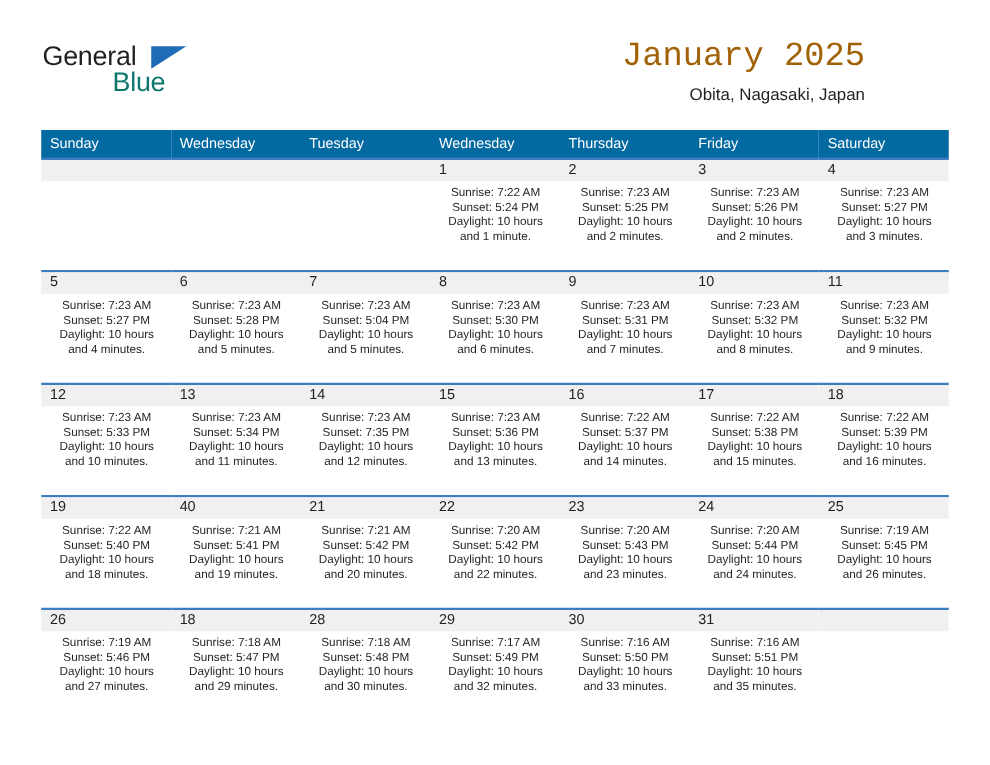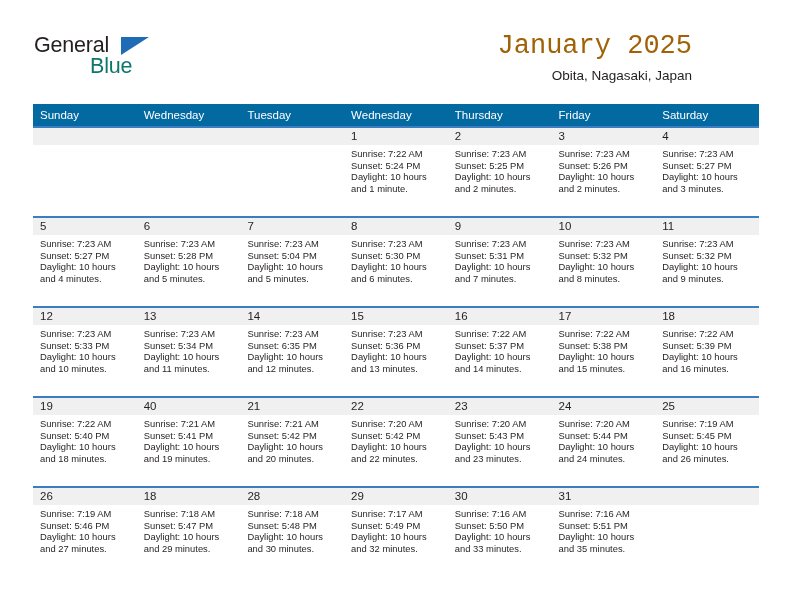--- a/index.html
+++ b/index.html
@@ -126,20 +126,21 @@
     color: #231f20;
   }
   .daycell.empty .daynum-band {
     background: #f0f0f0;
   }
   .info {
     padding: 3px 6px 0 7px;
     font-size: 9.4px;
     line-height: 11.6px;
     color: #231f20;
+    text-align: center;
   }
   .info div {
     white-space: nowrap;
   }
   .info .wrap {
     white-space: normal;
   }
 </style>
 </head>
 <body>
@@ -319,21 +320,21 @@
                 <div>Sunset: 5:34 PM</div>
                 <div class="wrap">Daylight: 10 hours and 11 minutes.</div>
               </div>
             </div>
           </td>
           <td>
             <div class="daycell">
               <div class="daynum-band">14</div>
               <div class="info">
                 <div>Sunrise: 7:23 AM</div>
-                <div>Sunset: 6:35 PM</div>
+                <div>Sunset: 7:35 PM</div>
                 <div class="wrap">Daylight: 10 hours and 12 minutes.</div>
               </div>
             </div>
           </td>
           <td>
             <div class="daycell">
               <div class="daynum-band">15</div>
               <div class="info">
                 <div>Sunrise: 7:23 AM</div>
                 <div>Sunset: 5:36 PM</div>

